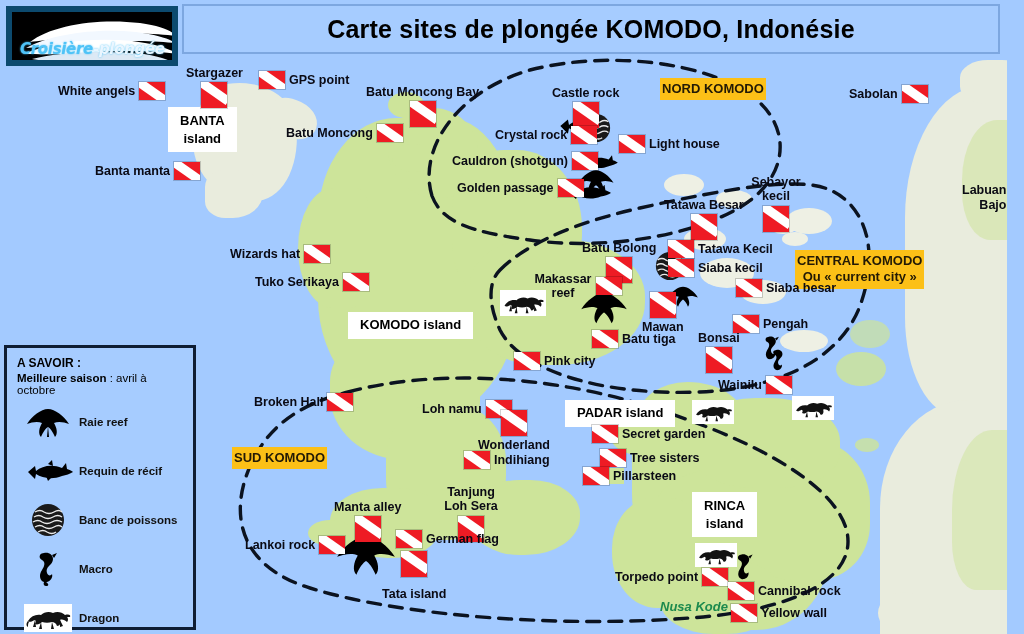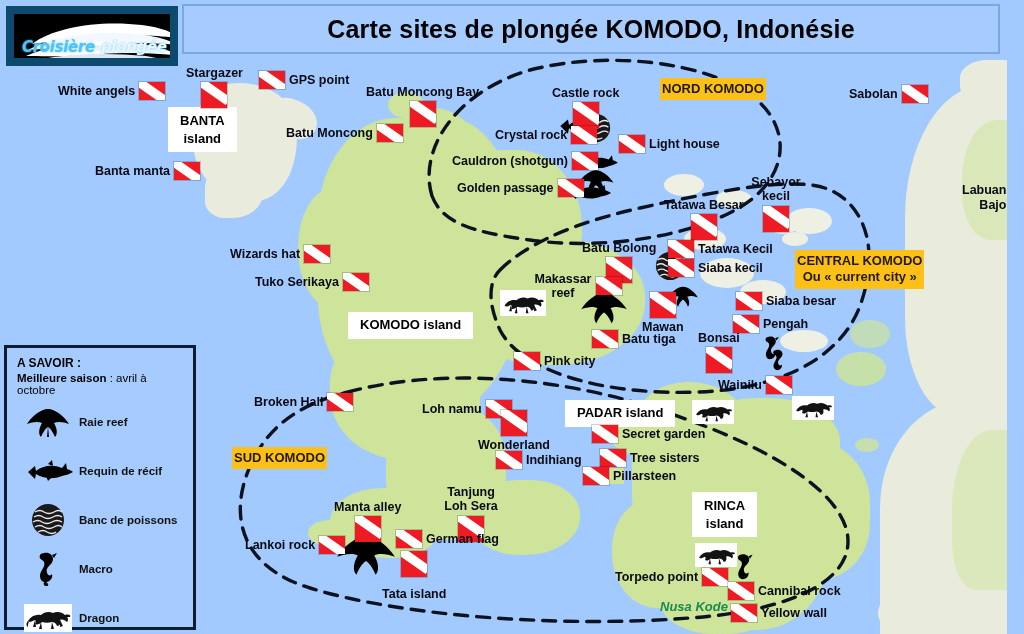--- a/index.html
+++ b/index.html
@@ -31,21 +31,21 @@
   }
   #title-text{
     font-size:25px;font-weight:bold;color:#000;
     letter-spacing:.2px;
     white-space:nowrap;
   }
 
   
   #logo-box{
     position:absolute;left:6px;top:6px;width:172px;height:60px;
-    background:#000;border:8px solid #0c4a6e;box-sizing:border-box;
+    background:#000;border:6px solid #0c4a6e;box-sizing:border-box;
     overflow:hidden;
   }
   #logo-text{
     position:absolute;left:8px;bottom:2px;
     font-family:"DejaVu Sans", sans-serif;
     font-size:15px;font-style:italic;font-weight:bold;
     color:#eaf6ff;
     text-shadow:0 0 2px #4fc3f7;
     letter-spacing:-.3px;
     z-index:3;
@@ -612,21 +612,21 @@
   <div class="site stack" style="left:582px;top:241px;">
     <span class="site-label">Batu Bolong</span>
     <span class="flag" style="margin-top:2px;"></span>
   </div>
 
   <div class="site lbl-right" style="left:668px;top:259px;">
     <span class="flag"></span>
     <span class="site-label">Siaba kecil</span>
   </div>
 
-  <div class="site lbl-right" style="left:688px;top:292px;padding-left:48px;">
+  <div class="site lbl-right" style="left:688px;top:279px;padding-left:48px;">
     <span class="flag"></span>
     <span class="site-label">Siaba besar</span>
   </div>
 
   <div class="site lbl-left" style="left:230px;top:245px;">
     <span class="site-label">Wizards hat</span>
     <span class="flag"></span>
   </div>
 
   <div class="site lbl-left" style="left:255px;top:273px;">
@@ -677,21 +677,21 @@
   <div class="site lbl-left" style="left:422px;top:400px;">
     <span class="site-label">Loh namu</span>
     <span class="flag"></span>
   </div>
 
   <div class="site stack" style="left:478px;top:410px;">
     <span class="flag" style="margin-bottom:2px;"></span>
     <span class="site-label">Wonderland</span>
   </div>
 
-  <div class="site lbl-right" style="left:476px;top:451px;padding-left:20px;">
+  <div class="site lbl-right" style="left:444px;top:451px;padding-left:20px;">
     <span class="flag"></span>
     <span class="site-label">Indihiang</span>
   </div>
 
   <div class="site lbl-right" style="left:592px;top:425px;">
     <span class="flag"></span>
     <span class="site-label">Secret garden</span>
   </div>
 
   <div class="site lbl-right" style="left:600px;top:449px;">

